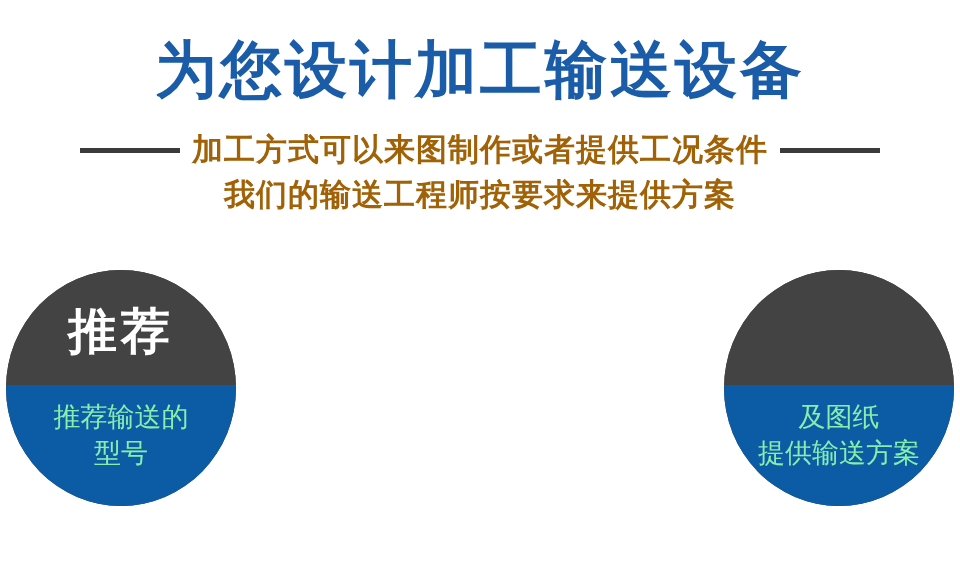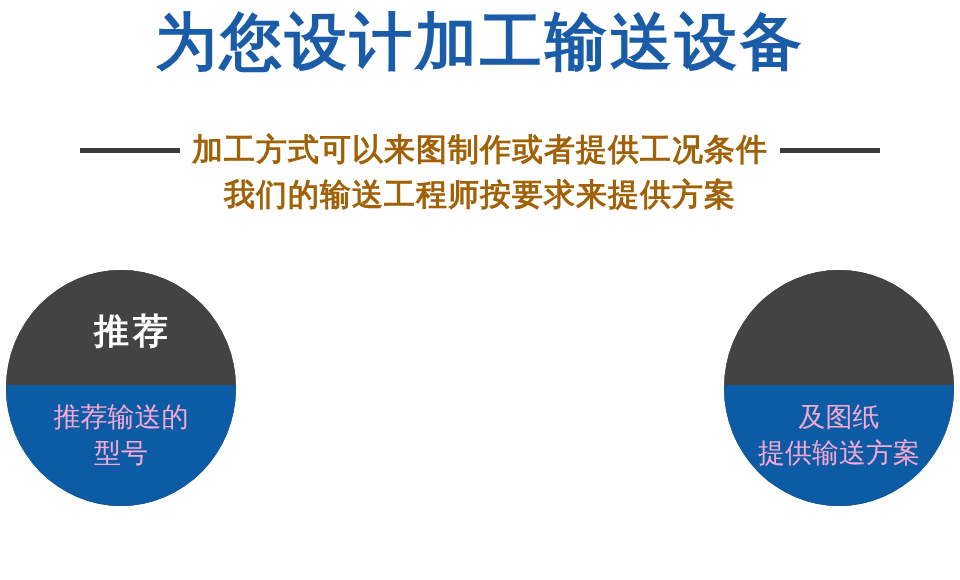--- a/index.html
+++ b/index.html
@@ -14,21 +14,21 @@
     position: relative;
     width: 960px;
     height: 580px;
     background: #ffffff;
     overflow: hidden;
   }
 
   
   .headline {
     position: absolute;
-    top: 4px;
+    top: 32px;
     left: 0;
     width: 960px;
     text-align: center;
     color: #1a5ca8;
     font-size: 62px;
     font-weight: bold;
     letter-spacing: 3px;
     line-height: 76px;
     white-space: nowrap;
   }
@@ -96,48 +96,48 @@
     position: absolute;
     top: 115px;
     left: 0;
     right: 0;
     bottom: 0;
     background: #0b5ca5;
   }
   .circle .title-text {
     position: absolute;
     top: 0;
-    left: 12px;
+    left: 0;
     width: 230px;
     height: 115px;
     display: flex;
     align-items: center;
     justify-content: center;
     color: #ffffff;
-    font-size: 35px;
+    font-size: 49px;
     font-weight: bold;
     letter-spacing: 4px;
     line-height: 56px;
     z-index: 2;
     padding-top: 6px;
     box-sizing: border-box;
   }
   .circle .desc-text {
     position: absolute;
     top: 115px;
     left: 0;
     width: 230px;
     height: 121px;
     display: flex;
     flex-direction: column;
     align-items: center;
     justify-content: flex-start;
     padding-top: 14px;
     box-sizing: border-box;
-    color: #f9a8d4;
+    color: #86efac;
     font-size: 27px;
     font-weight: normal;
     line-height: 36px;
     letter-spacing: 0px;
     z-index: 2;
     text-align: center;
   }
   .circle .desc-text span {
     display: block;
     white-space: nowrap;

